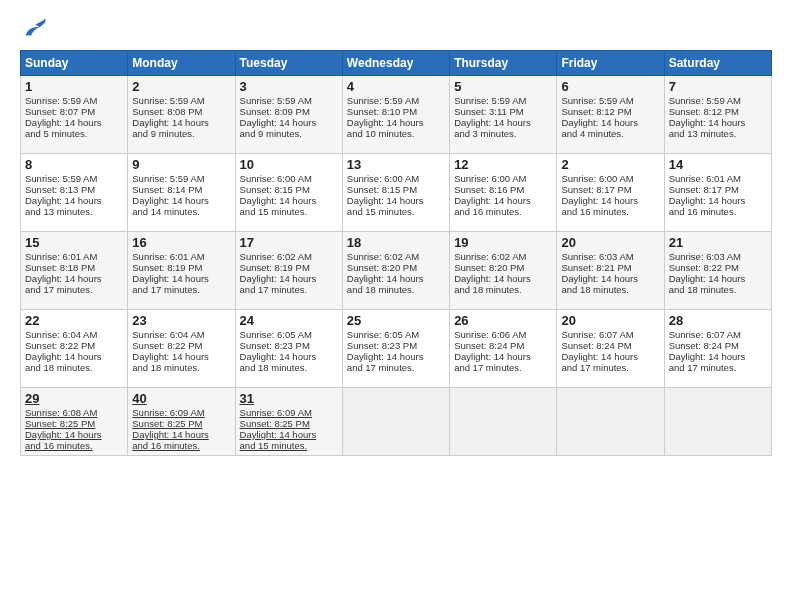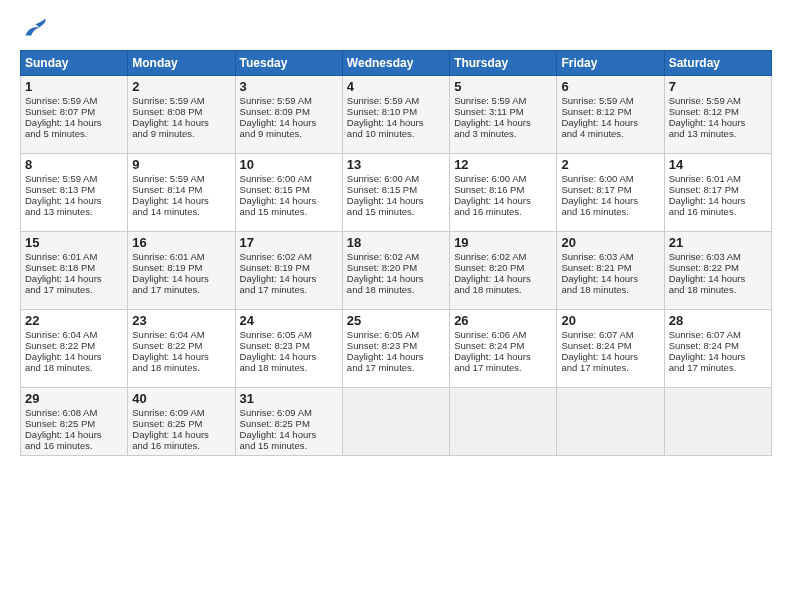--- a/index.html
+++ b/index.html
@@ -85,20 +85,21 @@
       font-weight: bold;
       color: #222;
       display: block;
       margin-bottom: 1px;
     }
     .cell-empty {
       background: #f0f0f0 !important;
     }
     .last-row td {
       height: 68px;
+      text-decoration: underline;
     }
   </style>
 </head>
 <body>
 
 <div class="page">
   <div class="header-area">
     <div class="logo">
       <svg class="logo-bird" viewBox="0 0 40 40">
         <path d="M8 28 C10 20, 18 14, 28 16 C22 18, 18 22, 16 28 Z" fill="#2a6ebb"></path>

